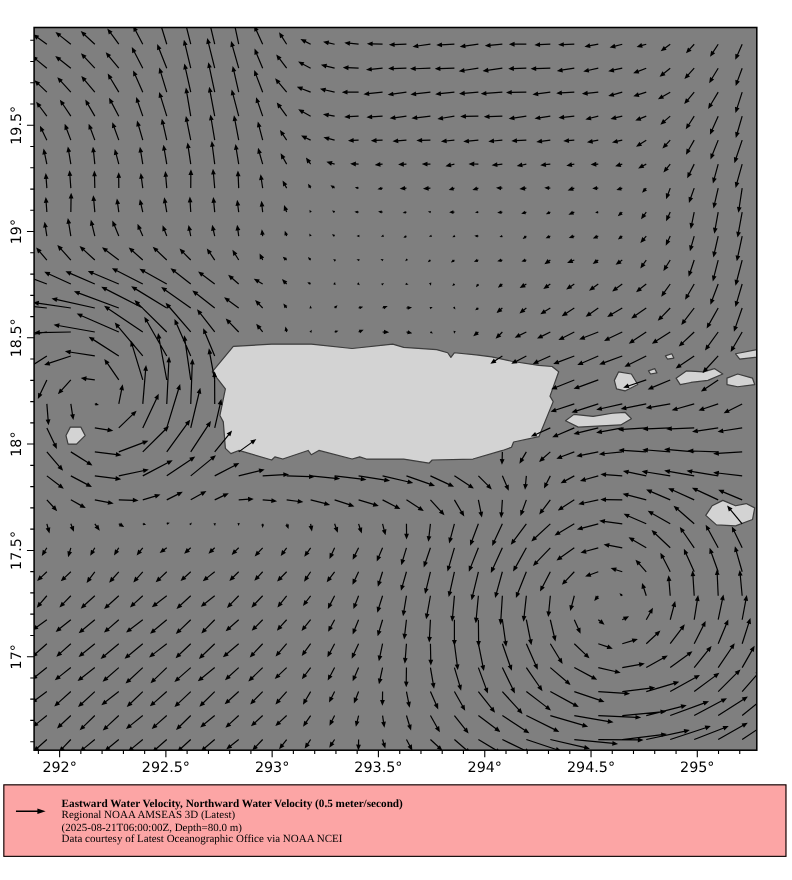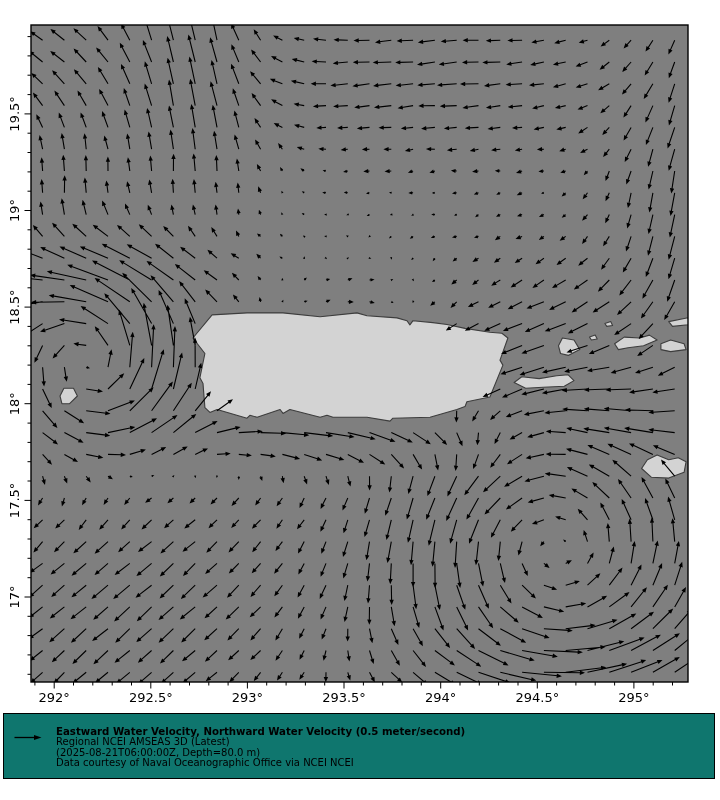--- a/index.html
+++ b/index.html
@@ -50,26 +50,26 @@
       <text x="537.3" y="702.0" text-anchor="middle" font-size="13" fill="#000000">294.5°</text>
       <text x="633.9" y="702.0" text-anchor="middle" font-size="13" fill="#000000">295°</text>
       <text x="19" y="597.0" text-anchor="middle" font-size="13" fill="#000000" transform="rotate(-90 19 597.0)">17°</text>
       <text x="19" y="500.4" text-anchor="middle" font-size="13" fill="#000000" transform="rotate(-90 19 500.4)">17.5°</text>
       <text x="19" y="403.7" text-anchor="middle" font-size="13" fill="#000000" transform="rotate(-90 19 403.7)">18°</text>
       <text x="19" y="307.1" text-anchor="middle" font-size="13" fill="#000000" transform="rotate(-90 19 307.1)">18.5°</text>
       <text x="19" y="210.5" text-anchor="middle" font-size="13" fill="#000000" transform="rotate(-90 19 210.5)">19°</text>
       <text x="19" y="113.9" text-anchor="middle" font-size="13" fill="#000000" transform="rotate(-90 19 113.9)">19.5°</text>
     </svg>
 
-  <div class="legend-box" style="background: #0f766e; border-color: rgb(0, 0, 0);">
+  <div class="legend-box" style="background: #fca5a5; border-color: rgb(0, 0, 0); font-family: Liberation Serif, serif;">
     <svg class="legend-key" width="28" height="9" viewBox="0 0 28 9">
       <line x1="0.5" y1="4.5" x2="21" y2="4.5" stroke="#000" stroke-width="1.3"></line>
       <polygon points="27.5,4.5 20,1.9 20,7.1" fill="#000"></polygon>
     </svg>
     <div class="legend-text">
       <div class="legend-title">Eastward Water Velocity, Northward Water Velocity (0.5 meter/second)</div>
-      <div>Regional NCEI AMSEAS 3D (Latest)</div>
+      <div>Regional NOAA AMSEAS 3D (Latest)</div>
       <div>(2025-08-21T06:00:00Z, Depth=80.0 m)</div>
-      <div>Data courtesy of Naval Oceanographic Office via NCEI NCEI</div>
+      <div>Data courtesy of Latest Oceanographic Office via NOAA NCEI</div>
     </div>
   </div>
 
 </div>
 
 </body></html>

